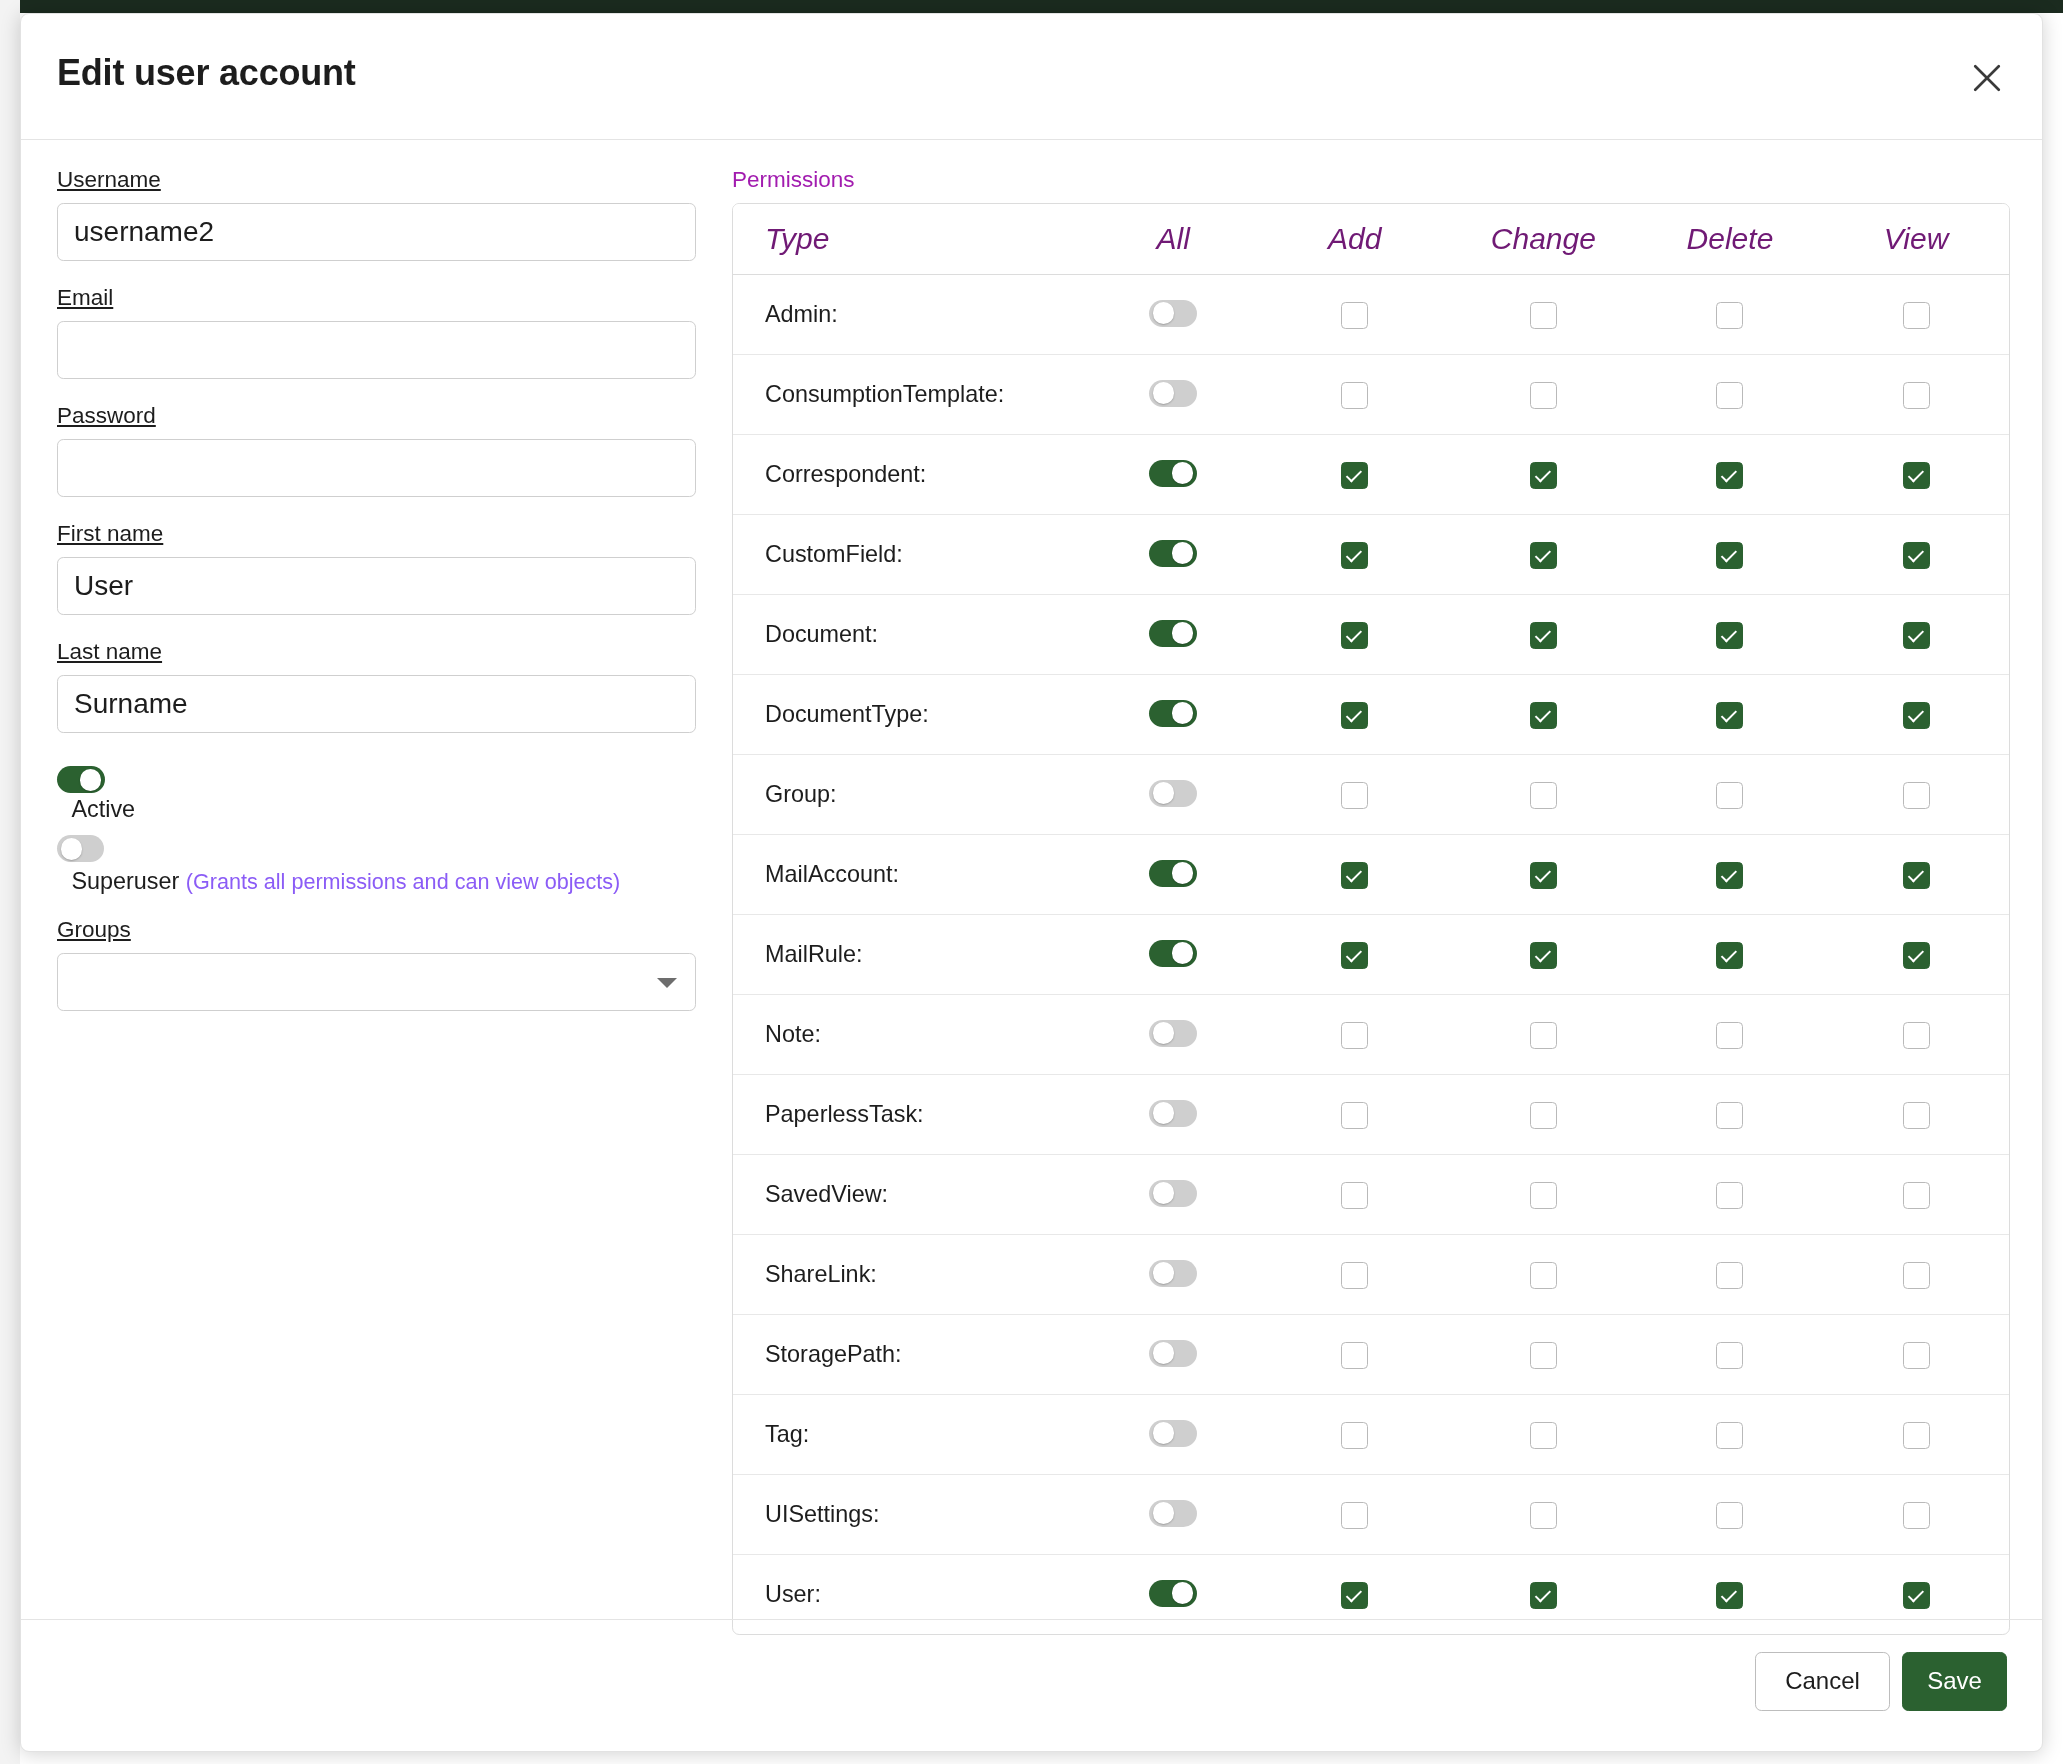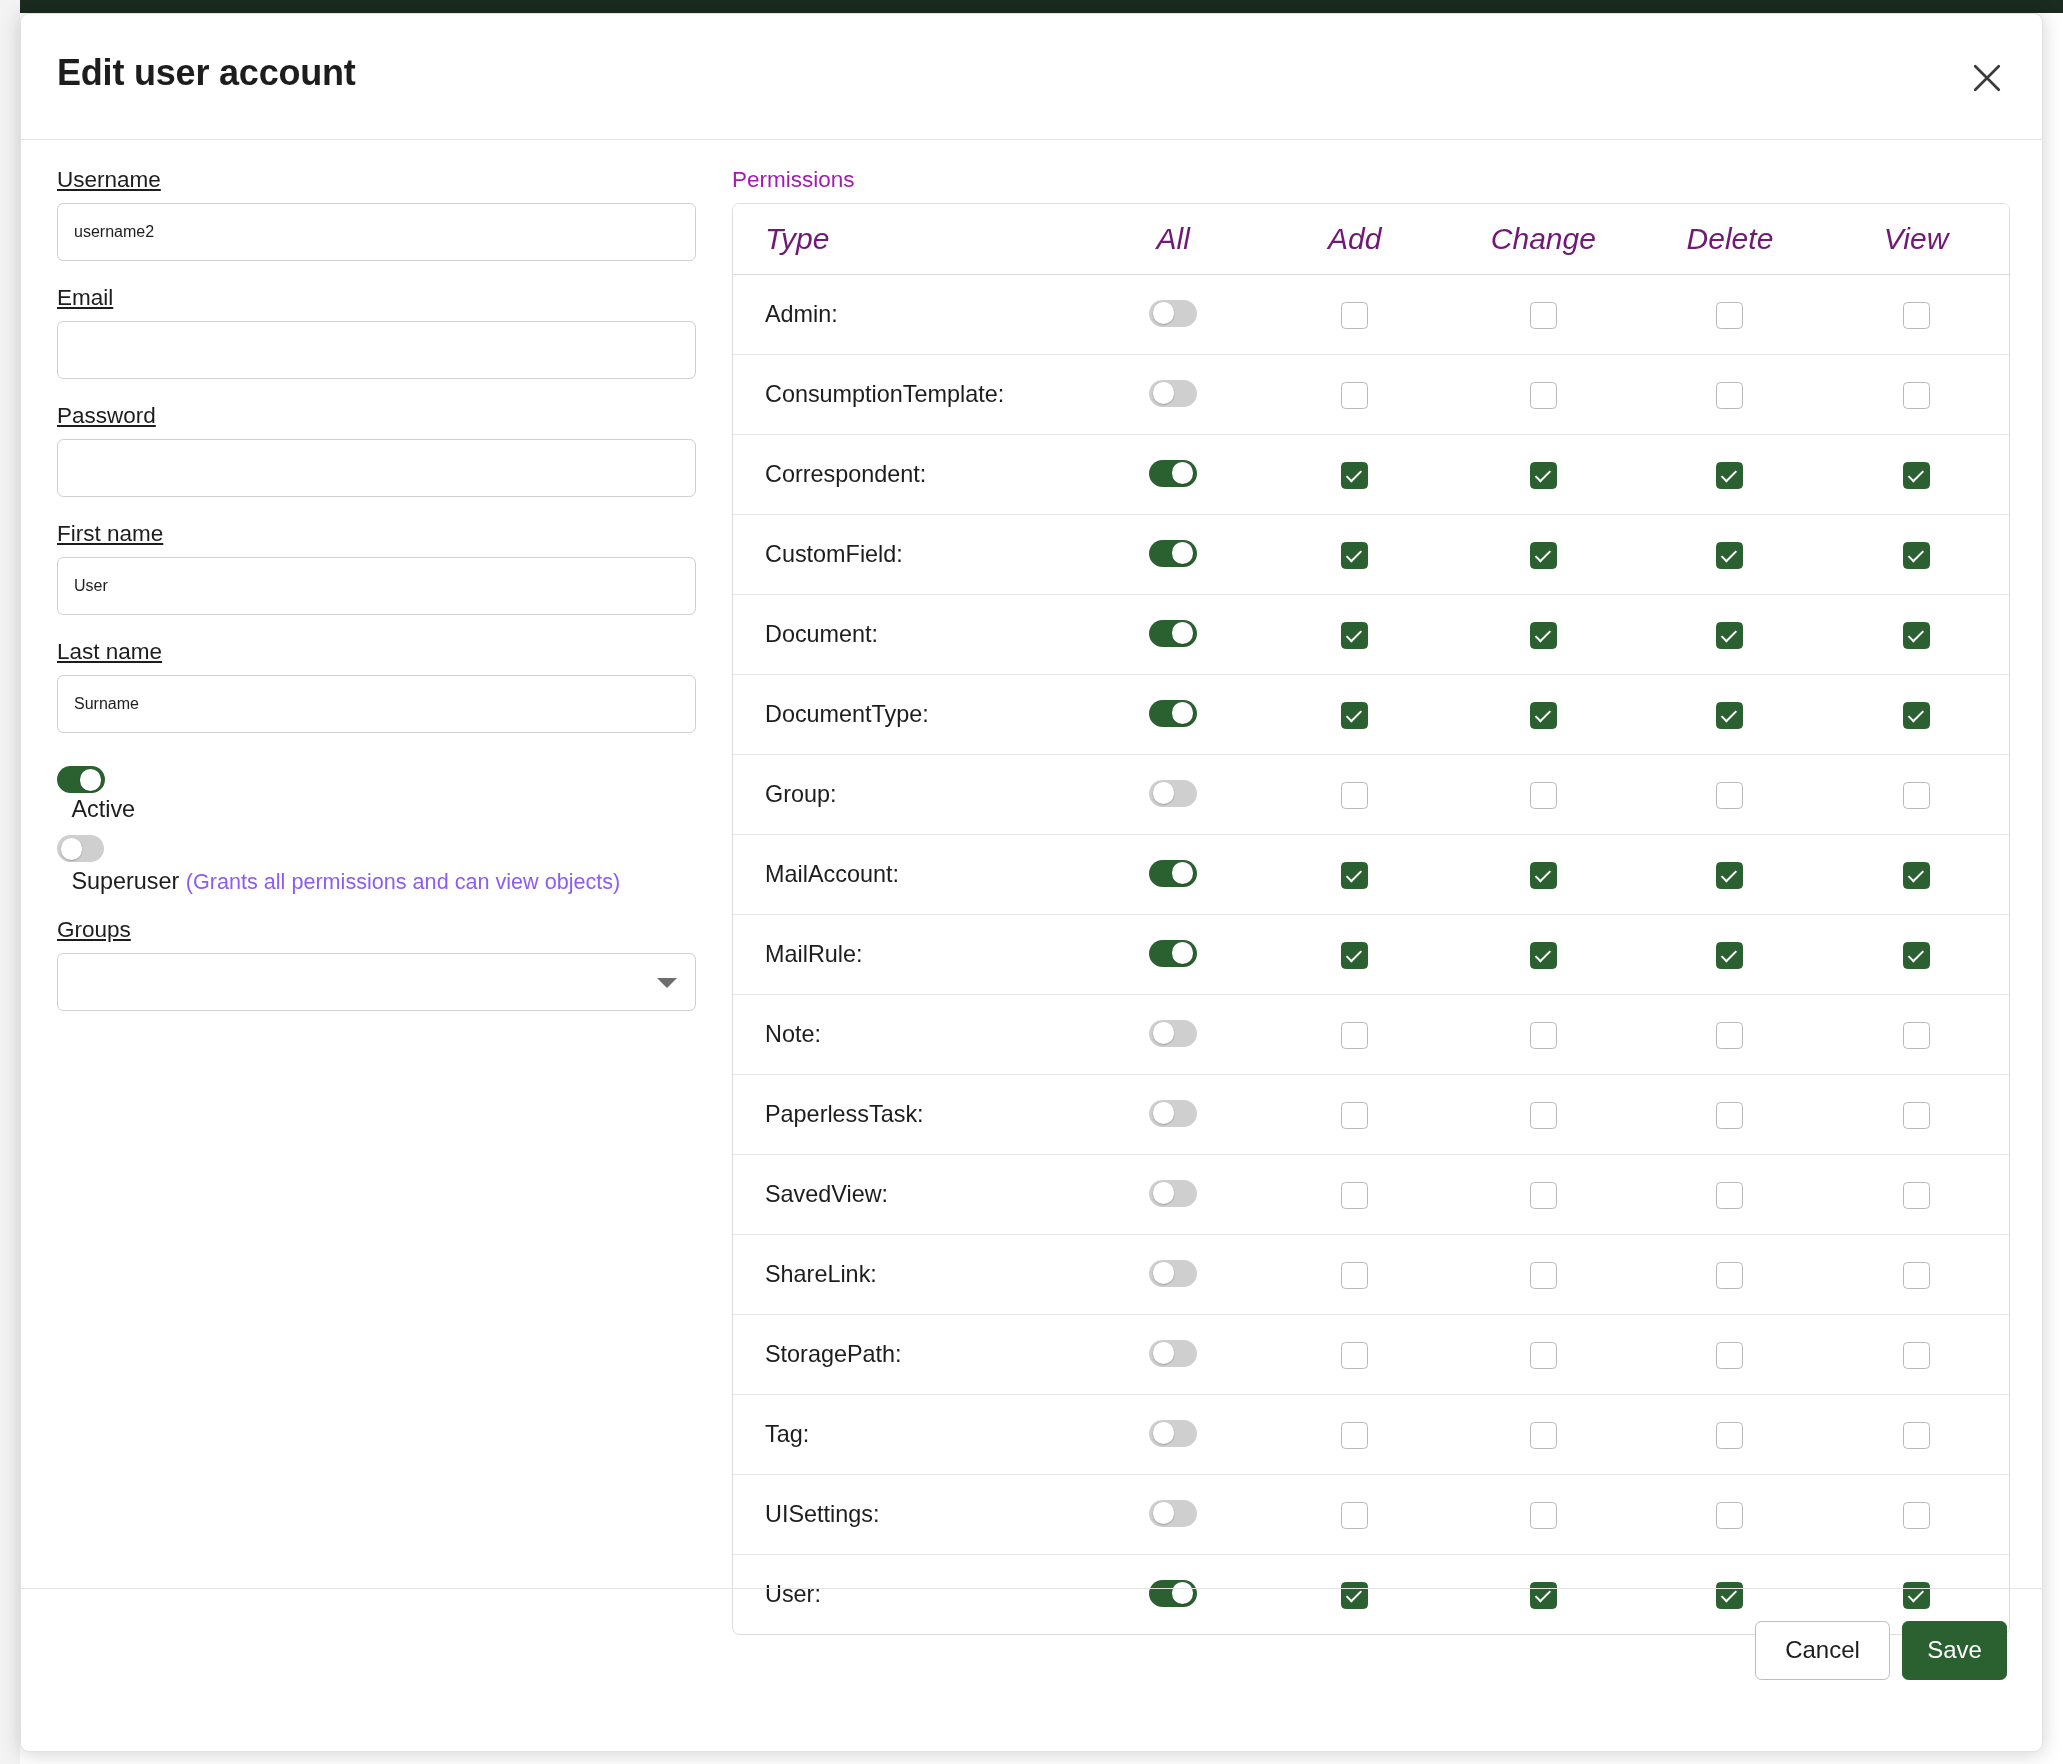--- a/index.html
+++ b/index.html
@@ -93,21 +93,21 @@
     margin-bottom: 10px;
     display: block;
     text-decoration: underline;
   }
   .text-input {
     width: 639px;
     height: 58px;
     box-sizing: border-box;
     border: 0.9px solid #cfcfcf;
     border-radius: 6.3px;
-    font-size: 16px;
+    font-size: 28px;
     color: #1d1d1d;
     padding: 0 16px;
     font-family: "Liberation Sans", sans-serif;
     background: #fff;
     outline: none;
     margin-bottom: 24px;
   }
   .text-input::placeholder { color: #a8a8a8; }
 
   .toggle-row {
@@ -249,21 +249,21 @@
     transform: rotate(45deg);
   }
   .sw-wrap { display: inline-block; vertical-align: middle; }
 
   
   .modal-footer {
     position: absolute;
     left: 0;
     bottom: 0;
     width: 2022px;
-    height: 163px;
+    height: 132px;
     border-top: 0.9px solid #e4e4e4;
     box-sizing: border-box;
   }
   .btn {
     position: absolute;
     top: 32px;
     height: 59px;
     border-radius: 6.3px;
     font-size: 24px;
     font-family: "Liberation Sans", sans-serif;

